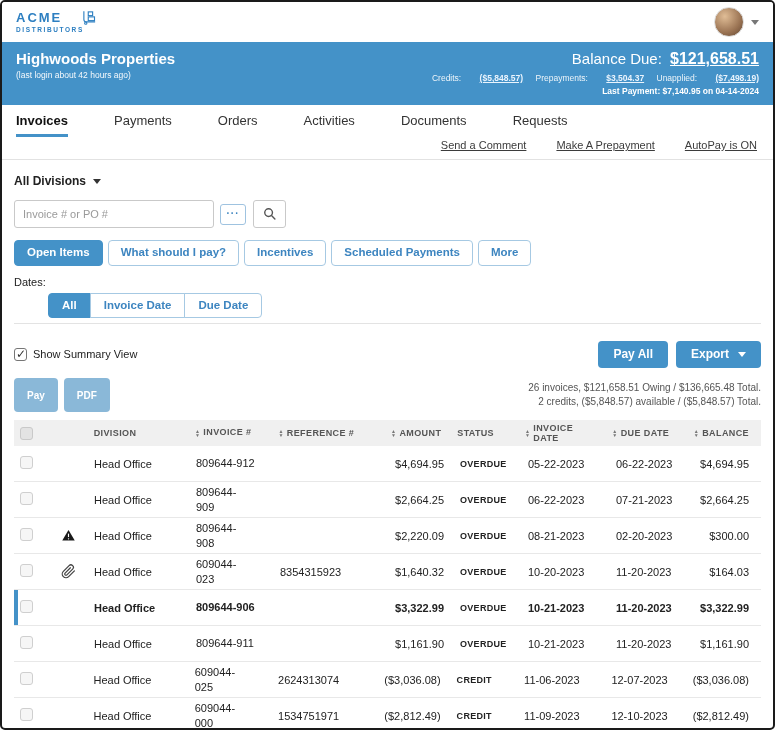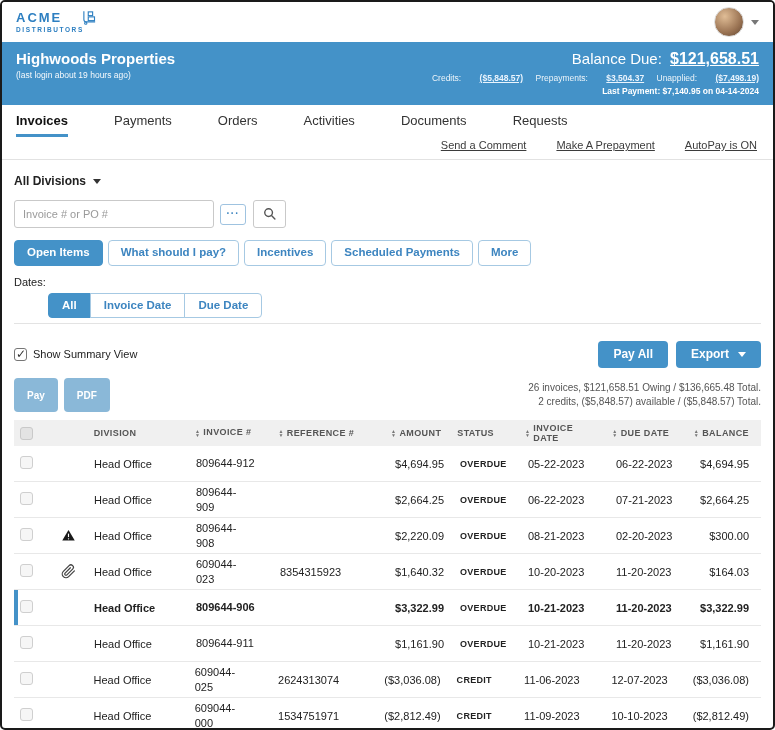--- a/index.html
+++ b/index.html
@@ -119,21 +119,21 @@
     </div>
     <div class="user">
       <span class="avatar"></span>
       <span class="tri"></span>
     </div>
   </header>
 
   <section class="account-bar">
     <div class="acct-left">
       <div class="acct-title">Highwoods Properties</div>
-      <div class="acct-sub">(last login about 19 hours ago)</div>
+      <div class="acct-sub">(last login about 42 hours ago)</div>
     </div>
     <div class="acct-right">
       <div class="balance-line">
         <span>Balance Due:</span>
         <span class="balance-value">$121,658.51</span>
       </div>
       <div class="credit-line">
         <span class="lbl" style="margin-left:0">Credits:</span>
         <span class="val">($5,848.57)</span>
         <span class="lbl">Prepayments:</span>
@@ -367,20 +367,20 @@
           <div class="trow">
             <div class="cell col-cb"><span class="checkbox"></span></div>
             <div class="cell col-icon"></div>
             <div class="cell col-division">Head Office</div>
             <div class="cell col-invoice">609044-
 000</div>
             <div class="cell col-reference">1534751971</div>
             <div class="cell col-amount right">($2,812.49)</div>
             <div class="cell col-status">CREDIT</div>
             <div class="cell col-invoice_date">11-09-2023</div>
-            <div class="cell col-due_date">10-10-2023</div>
+            <div class="cell col-due_date">12-10-2023</div>
             <div class="cell col-balance right">($2,812.49)</div>
           </div>
         </div>
     </div>
 
   </div>
 </div>
 
 </body></html>

